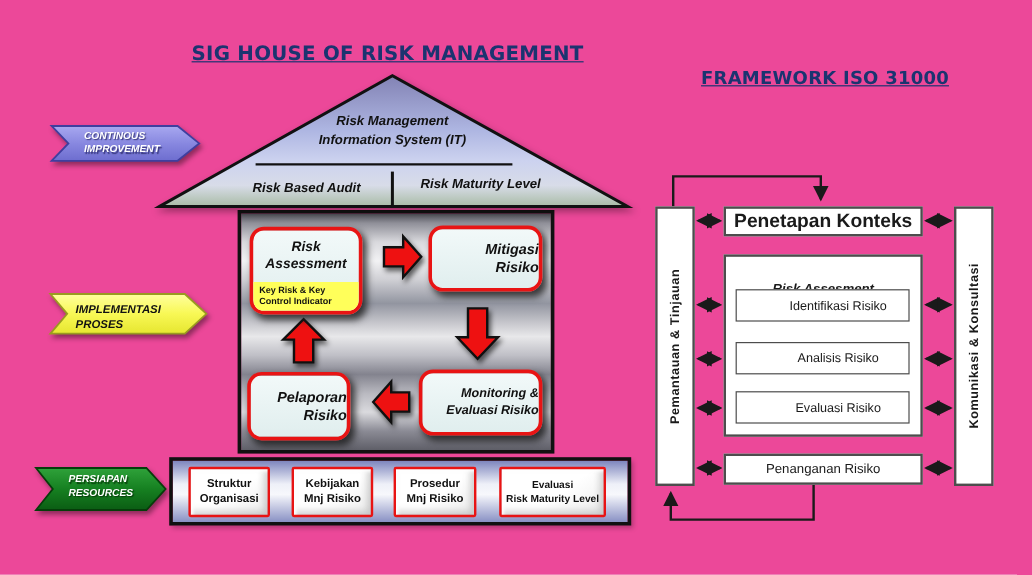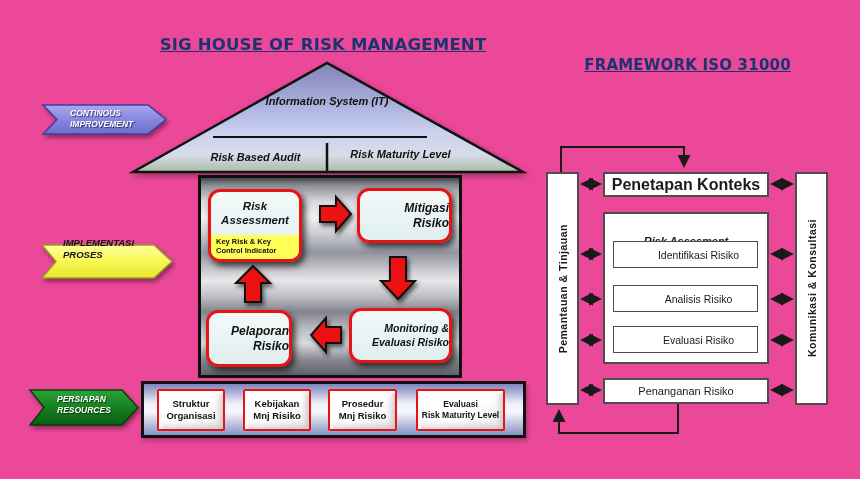--- a/index.html
+++ b/index.html
@@ -46,21 +46,21 @@
   .box-assessment .top-part{flex:1;display:flex;flex-direction:column;justify-content:center;width:100%;}
   .key-strip{width:100%;background:#ffff5a;font-style:normal;font-size:7.5px;text-align:left;
     padding:2px 0 3px 5px;box-sizing:border-box;line-height:1.3;}
   .box-mitigasi{left:357px;top:188px;width:95px;height:55px;font-size:12px;}
   .box-pelaporan{left:206px;top:310px;width:86px;height:57px;font-size:12px;}
   .box-monitoring{left:349px;top:308px;width:103px;height:55px;font-size:10.5px;}
 
   
   .banner-text{font-style:italic;font-weight:bold;line-height:1.3;white-space:nowrap;}
   .bt-blue{left:70px;top:108px;font-size:8.5px;color:#fff;text-shadow:1px 1px 1px rgba(30,30,90,.8);}
-  .bt-yellow{left:63px;top:237px;font-size:9.5px;color:#111;}
+  .bt-yellow{left:63px;top:253px;font-size:9.5px;color:#111;}
   .bt-green{left:57px;top:394px;font-size:8.5px;color:#fff;text-shadow:1px 1px 1px rgba(0,40,0,.8);}
 
   
   .rbox{border:2px solid #4d4d4d;background:#fff;box-sizing:border-box;display:flex;
     align-items:center;justify-content:center;color:#1a1a1a;text-align:center;}
   .konteks{left:603px;top:172px;width:166px;height:25px;font-size:16px;font-weight:bold;}
   .penanganan{left:603px;top:378px;width:166px;height:26px;font-size:11px;font-weight:normal;}
   .group{left:603px;top:212px;width:166px;height:152px;border:2px solid #4d4d4d;background:#fff;
     box-sizing:border-box;}
   .group-title{left:603px;top:235px;width:166px;text-align:center;font-size:11px;
@@ -143,20 +143,21 @@
       <line x1="772" y1="390" x2="792" y2="390" marker-start="url(#ah)" marker-end="url(#ah)"></line>
       <path d="M561,172 L561,147 L684,147 L684,166" marker-end="url(#ah)"></path>
       <path d="M678,404 L678,433 L559,433 L559,411" marker-end="url(#ah)"></path>
     </g>
   </svg>
 
   <div class="abs main-title title-left">SIG HOUSE OF RISK MANAGEMENT</div>
   <div class="abs main-title title-right">FRAMEWORK ISO 31000</div>
 
   <div class="abs roof-text">
+    <span class="l" style="display:block">Risk Management</span>
     <span class="l" style="display:block">Information System (IT)</span>
   </div>
   <div class="abs roof-label rba">Risk Based Audit</div>
   <div class="abs roof-label rml">Risk Maturity Level</div>
 
   <div class="abs banner-text bt-blue">
     <span style="display:block">CONTINOUS</span>
     <span style="display:block">IMPROVEMENT</span>
   </div>
   <div class="abs banner-text bt-yellow">

